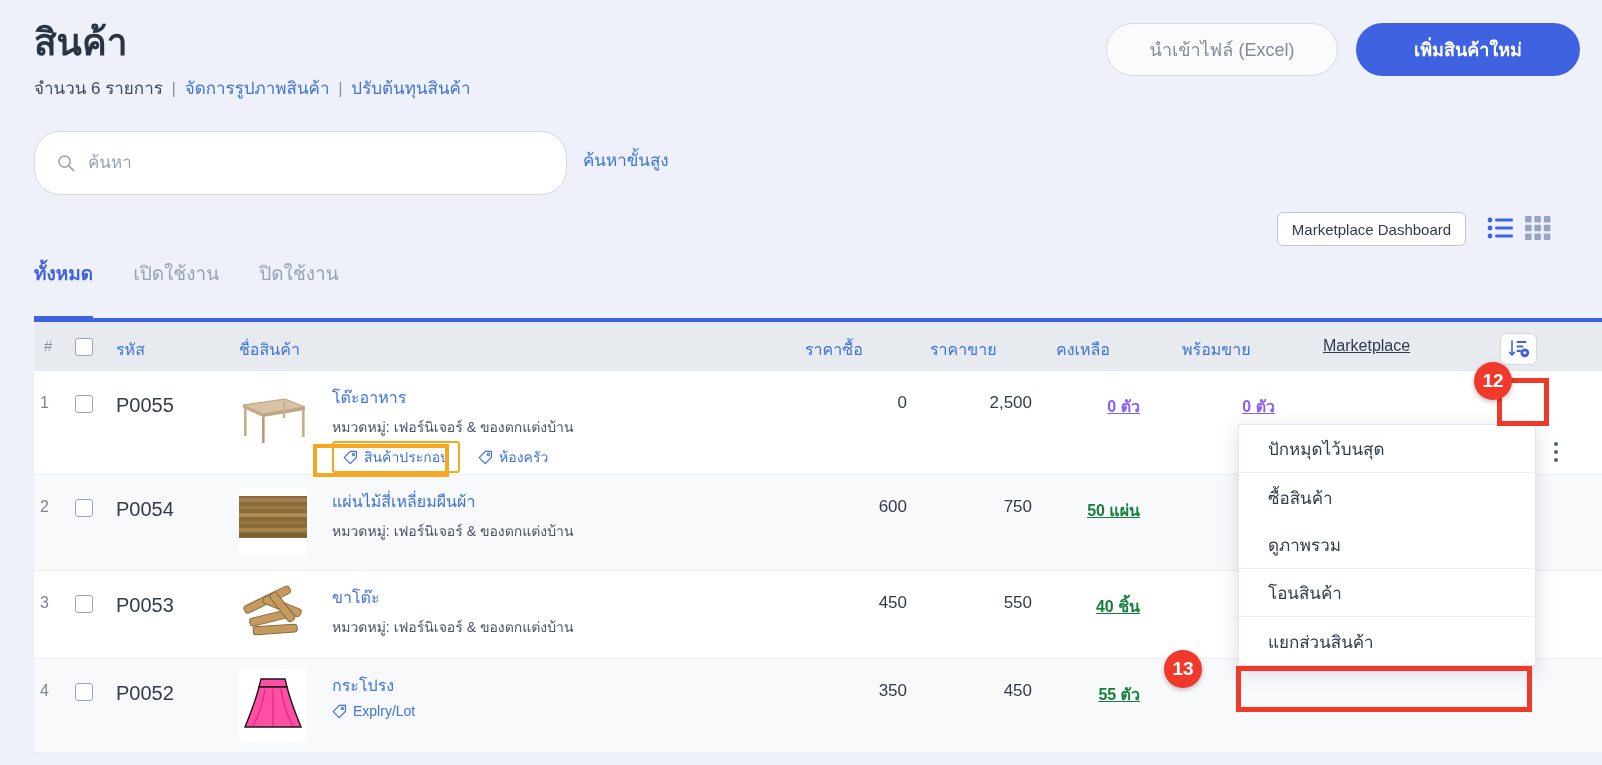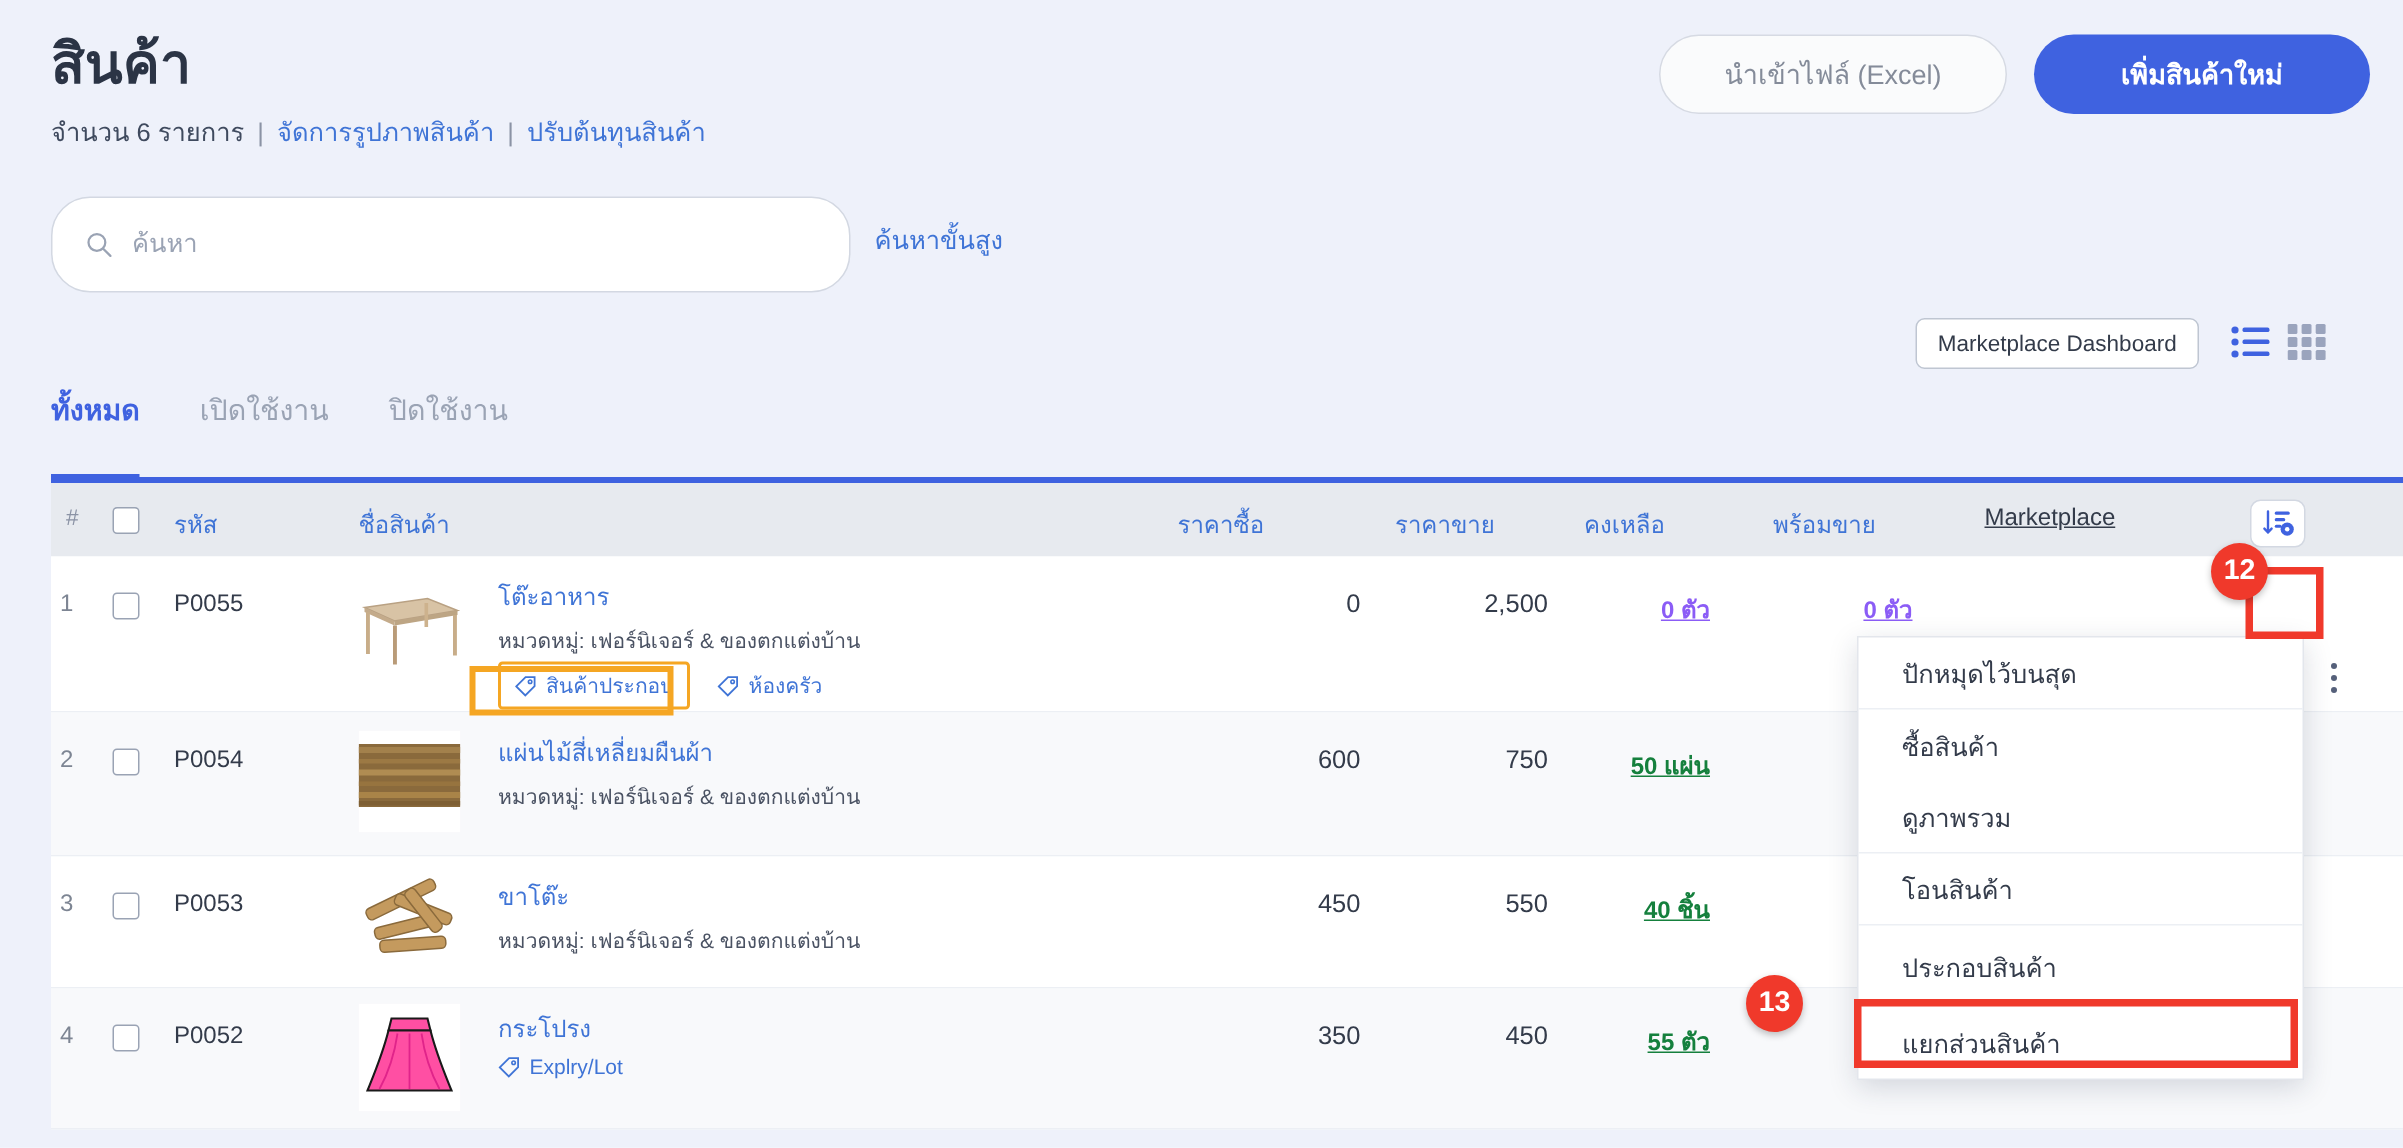--- a/index.html
+++ b/index.html
@@ -88,21 +88,21 @@
   }
 
   .row { position:relative; border-bottom:1px solid #eceff4; }
   .row.alt { background:#f8f9fb; }
   .row.white { background:#ffffff; }
   .rnum { position:absolute; left:6px; font-size:16px; color:#7d8593; }
   .rcb {
     position:absolute; left:41px; width:18px; height:18px;
     border:1px solid #9aa3b4; border-radius:3px; background:#fff; cursor:pointer;
   }
-  .rcode { position:absolute; left:82px; font-size:16px; color:#333b4a; }
+  .rcode { position:absolute; left:82px; font-size:20px; color:#333b4a; }
   .thumb { position:absolute; left:205px; width:70px; height:62px; overflow:hidden; }
   .thumb svg { display:block; }
   .pname { position:absolute; left:298px; font-size:16px; color:#3f74d6; cursor:pointer; }
   .pcat  { position:absolute; left:298px; font-size:14px; color:#4a5263; }
   .tags  { position:absolute; left:298px; display:flex; align-items:center; gap:18px; }
   .tag { display:flex; align-items:center; gap:6px; font-size:14px; color:#3f74d6; cursor:pointer; }
   .tag svg { flex:0 0 auto; }
   .tag.boxed { border:2px solid #f5a623; padding:3px 9px; border-radius:3px; background:#fff; }
 
   .num { position:absolute; font-size:17px; color:#333b4a; text-align:right; }
@@ -209,21 +209,21 @@
     <div class="tab">ปิดใช้งาน</div>
   </div>
 
   <div class="table">
 
     <div class="thead">
       <div class="th hash" style="left:10px;">#</div>
       <div class="hd-cb"></div>
       <div class="th" style="left:82px;">รหัส</div>
       <div class="th" style="left:205px;">ชื่อสินค้า</div>
-      <div class="th" style="left:751px;">ราคาซื้อ</div>
+      <div class="th" style="left:771px;">ราคาซื้อ</div>
       <div class="th" style="left:896px;">ราคาขาย</div>
       <div class="th" style="left:1022px;">คงเหลือ</div>
       <div class="th" style="left:1148px;">พร้อมขาย</div>
       <div class="th dark" style="left:1289px;text-decoration:underline;">Marketplace</div>
       <div class="cols-btn">
         <svg width="22" height="20" viewBox="0 0 22 20">
           <path d="M4 2 L4 16 M4 16 L1.6 13.4 M4 16 L6.4 13.4" stroke="#3f62e0" stroke-width="1.6" fill="none" stroke-linecap="round"></path>
           <rect x="8.5" y="2" width="10" height="2.1" rx="1" fill="#3f62e0"></rect>
           <rect x="8.5" y="6.4" width="7" height="2.1" rx="1" fill="#3f62e0"></rect>
           <rect x="8.5" y="10.8" width="4.6" height="2.1" rx="1" fill="#3f62e0"></rect>
@@ -356,21 +356,20 @@
       <div class="stk c-stock green" style="top:23px;">55 ตัว</div>
     </div>
 
   </div>
 
   <div class="menu">
     <div class="mi sep-below">ปักหมุดไว้บนสุด</div>
     <div class="mi">ซื้อสินค้า</div>
     <div class="mi sep-below">ดูภาพรวม</div>
     <div class="mi sep-below">โอนสินค้า</div>
-    <div class="mi tall">ประกอบสินค้า</div>
     <div class="mi">แยกส่วนสินค้า</div>
   </div>
 
   <div class="hl-box" style="left:1497px; top:378px; width:52px; height:48px;"></div>
   <div class="bubble" style="left:1474px; top:362px;">12</div>
 
   <div class="hl-box" style="left:1236px; top:666px; width:296px; height:46px;"></div>
   <div class="bubble" style="left:1164px; top:650px;">13</div>
 
   <div class="hl-box" style="left:313px; top:444px; width:136px; height:33px; border-color:#f5a623; border-width:4px;"></div>

